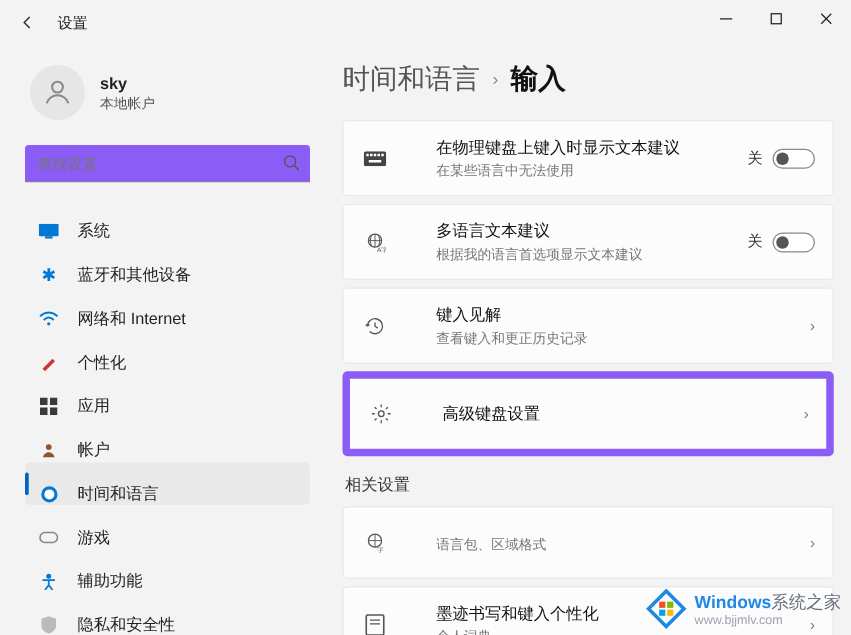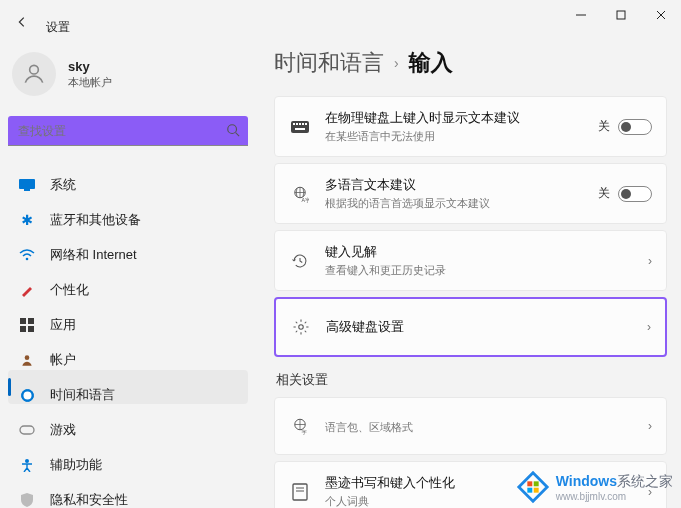--- a/index.html
+++ b/index.html
@@ -1,43 +1,43 @@
 <!DOCTYPE html>
 <html><head>
 <meta charset="utf-8">
 <style>
 * { box-sizing: border-box; margin: 0; padding: 0; font-family: "Segoe UI", "Microsoft YaHei", sans-serif; }
 body { width: 681px; height: 508px; background: #f3f3f3; overflow: hidden; position: relative; }
-.titlebar { height: 36px; display: flex; align-items: flex-end; padding-left: 8px; background: #f3f3f3; }
+.titlebar { height: 36px; display: flex; align-items: center; padding-left: 8px; background: #f3f3f3; }
 .back-btn { width: 28px; height: 28px; display: flex; align-items: center; justify-content: center; color: #333; cursor: pointer; }
 .title-text { margin-left: 10px; font-size: 12px; color: #222; }
 .win-controls { position: absolute; right: 0; top: 0; display: flex; }
 .win-btn { width: 40px; height: 30px; display: flex; align-items: center; justify-content: center; color: #222; }
 .content { display: flex; height: calc(100% - 36px); }
-.sidebar { width: 260px; padding: 8px 12px 0 8px; overflow-y: auto; }
+.sidebar { width: 260px; padding: 8px 12px 0 20px; overflow-y: auto; }
 .profile { display: flex; align-items: center; padding: 8px 4px 16px 4px; }
 .avatar { width: 44px; height: 44px; border-radius: 50%; background: #e6e6e6; display: flex; align-items: center; justify-content: center; color: #666; }
 .profile-txt { margin-left: 12px; }
 .username { font-size: 13px; font-weight: 600; color: #222; }
 .accttype { font-size: 11px; color: #555; margin-top: 1px; }
 .search-wrap { position: relative; margin: 4px 0 14px 0; }
 .search { width: 100%; height: 30px; border: none; border-bottom: 1px solid #888; background: #8b5cf6; border-radius: 3px 3px 0 0; padding: 0 28px 0 10px; font-size: 12px; outline: none; }
 .search-icon { position: absolute; right: 8px; top: 7px; color: #555; }
 .nav-item { display: flex; align-items: flex-end; height: 34px; padding: 0 10px; border-radius: 4px; font-size: 13px; color: #222; cursor: pointer; margin-bottom: 1px; }
 .nav-item.active { background: #e9e9e9; position: relative; }
 .nav-item.active::before { content: ""; position: absolute; left: 0; top: 8px; width: 3px; height: 18px; background: #0067c0; border-radius: 2px; }
 .nav-icon { width: 18px; height: 18px; display: flex; align-items: center; justify-content: center; margin-right: 14px; font-size: 14px; }
 .main { flex: 1; padding: 12px 14px 0 14px; overflow-y: auto; }
 .breadcrumb { display: flex; align-items: center; gap: 10px; margin-bottom: 18px; }
 .crumb-parent { font-size: 22px; color: #555; }
 .crumb-sep { color: #888; font-size: 14px; }
 .crumb-current { font-size: 22px; font-weight: 600; color: #111; }
 .card { background: #fcfcfc; border: 1px solid #e8e8e8; border-radius: 4px; margin-bottom: 6px; }
-.card.highlight { border: 2px solid #8b5cf6; }
-.row { display: flex; align-items: center; padding: 12px 14px; min-height: 56px; }
+.card.highlight { border: 6px solid #8b5cf6; }
+.row { display: flex; align-items: center; padding: 12px 14px; min-height: 56px; gap: 24px; }
 .row-icon { width: 22px; height: 22px; display: flex; align-items: center; justify-content: center; color: #555; margin-right: 14px; flex-shrink: 0; }
 .row-text { flex: 1; }
 .row-title { font-size: 13px; color: #111; }
 .row-sub { font-size: 11px; color: #777; margin-top: 2px; }
 .toggle-wrap { display: flex; align-items: center; gap: 8px; }
 .toggle-label { font-size: 12px; color: #333; }
 .toggle { width: 34px; height: 16px; border-radius: 8px; background: #fff; border: 1px solid #888; position: relative; }
 .toggle::after { content: ""; position: absolute; width: 10px; height: 10px; background: #555; border-radius: 50%; left: 2px; top: 2px; }
 .chevron { color: #777; font-size: 12px; margin-left: 8px; }
 .section-header { font-size: 13px; color: #333; margin: 14px 0 8px 2px; }

